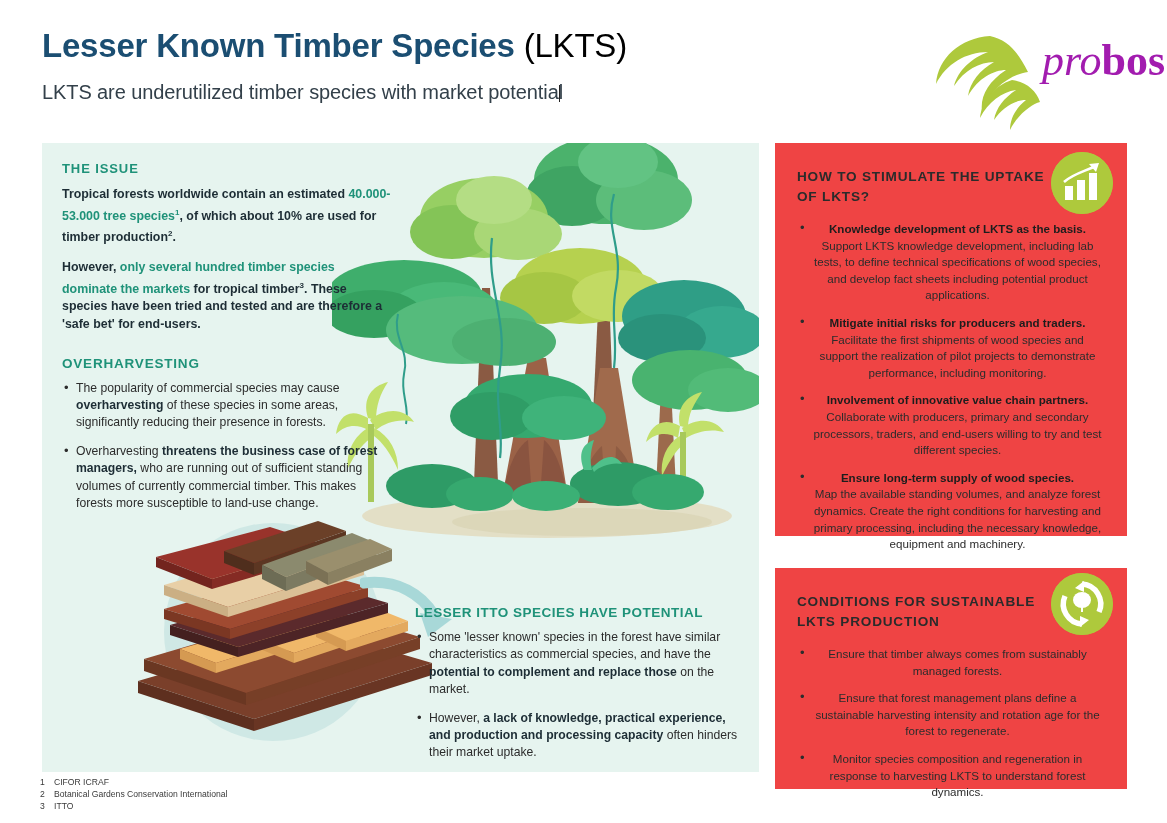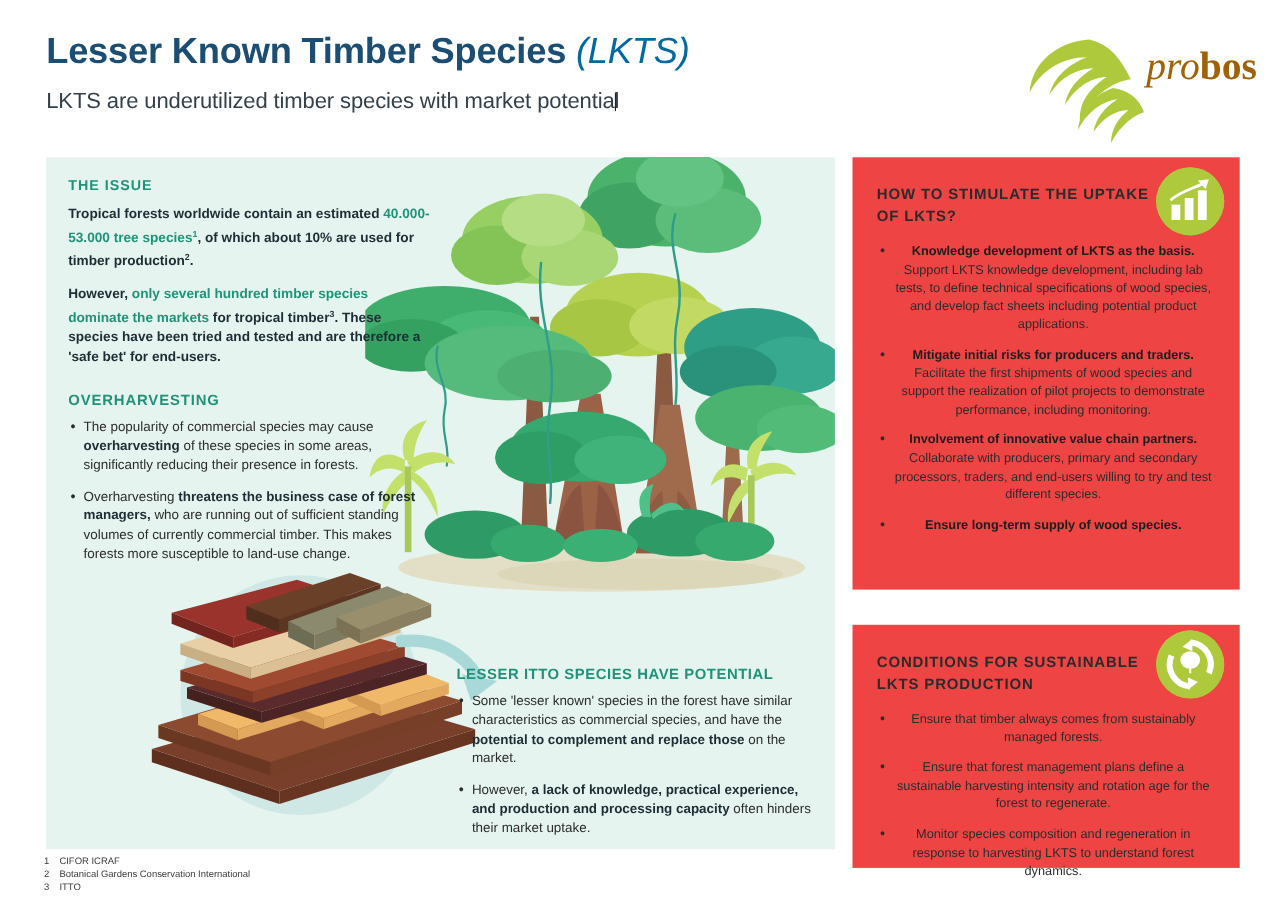--- a/index.html
+++ b/index.html
@@ -25,21 +25,21 @@
   }
   .title {
     font-size: 33px;
     line-height: 40px;
     color: #1b4e72;
     letter-spacing: -0.2px;
     margin: 0;
     white-space: nowrap;
   }
   .title .t-bold { font-weight: bold; }
-  .title .t-light { font-weight: normal; color: #0369a1; font-style: italic; }
+  .title .t-light { font-weight: normal; color: #000000; }
 
   .subtitle {
     margin: 15px 0 0 0;
     font-size: 20px;
     color: #33404a;
     font-weight: normal;
     letter-spacing: -0.1px;
     position: relative;
   }
   .caret {
@@ -63,22 +63,22 @@
     position: absolute;
     left: 18px;
     top: 8px;
     width: 110px;
     height: 108px;
   }
   .logo-text {
     position: absolute;
     left: 128px;
     top: 18px;
-    font-size: 36px;
-    color: #a16207;
+    font-size: 44px;
+    color: #a21caf;
     line-height: 40px;
     white-space: nowrap;
   }
   .logo-text .lg-pro {
     font-family: "Liberation Serif", serif;
     font-style: italic;
     font-weight: normal;
   }
   .logo-text .lg-bos {
     font-family: "Liberation Serif", serif;
@@ -491,21 +491,21 @@
     <rect x="38" y="21" width="8" height="27" fill="#ffffff"></rect>
     <path d="M13 30 C22 22 32 20 45 14" stroke="#ffffff" stroke-width="2.6" fill="none"></path>
     <path d="M38 12 L48 11 L45 20 Z" fill="#ffffff"></path>
   </svg>
   <div class="rp-inner">
     <h2 class="rp-head">HOW TO STIMULATE THE UPTAKE OF LKTS?</h2>
     <ul class="rp-bullets">
       <li><b>Knowledge development of LKTS as the basis.</b><br><span>Support LKTS knowledge development, including lab tests, to define technical specifications of wood species, and develop fact sheets including potential product applications.</span></li>
       <li><b>Mitigate initial risks for producers and traders.</b><br><span>Facilitate the first shipments of wood species and support the realization of pilot projects to demonstrate performance, including monitoring.</span></li>
       <li><b>Involvement of innovative value chain partners.</b><br><span>Collaborate with producers, primary and secondary processors, traders, and end-users willing to try and test different species.</span></li>
-      <li><b>Ensure long-term supply of wood species.</b><br></li>
+      <li><b>Ensure long-term supply of wood species.</b><br><span>Map the available standing volumes, and analyze forest dynamics. Create the right conditions for harvesting and primary processing, including the necessary knowledge, equipment and machinery.</span></li>
     </ul>
   </div>
 </div>
 
 <div class="panel-right panel-conditions">
   <svg class="rp-icon" viewBox="0 0 62 62">
     <circle cx="31" cy="31" r="31" fill="#aec93c"></circle>
     <path d="M31 11 A20 20 0 0 1 48 39" stroke="#ffffff" stroke-width="5.5" fill="none" stroke-linecap="butt"></path>
     <path d="M31 51 A20 20 0 0 1 14 23" stroke="#ffffff" stroke-width="5.5" fill="none" stroke-linecap="butt"></path>
     <path d="M24 15 L33 8 L33 19 Z" fill="#ffffff"></path>

